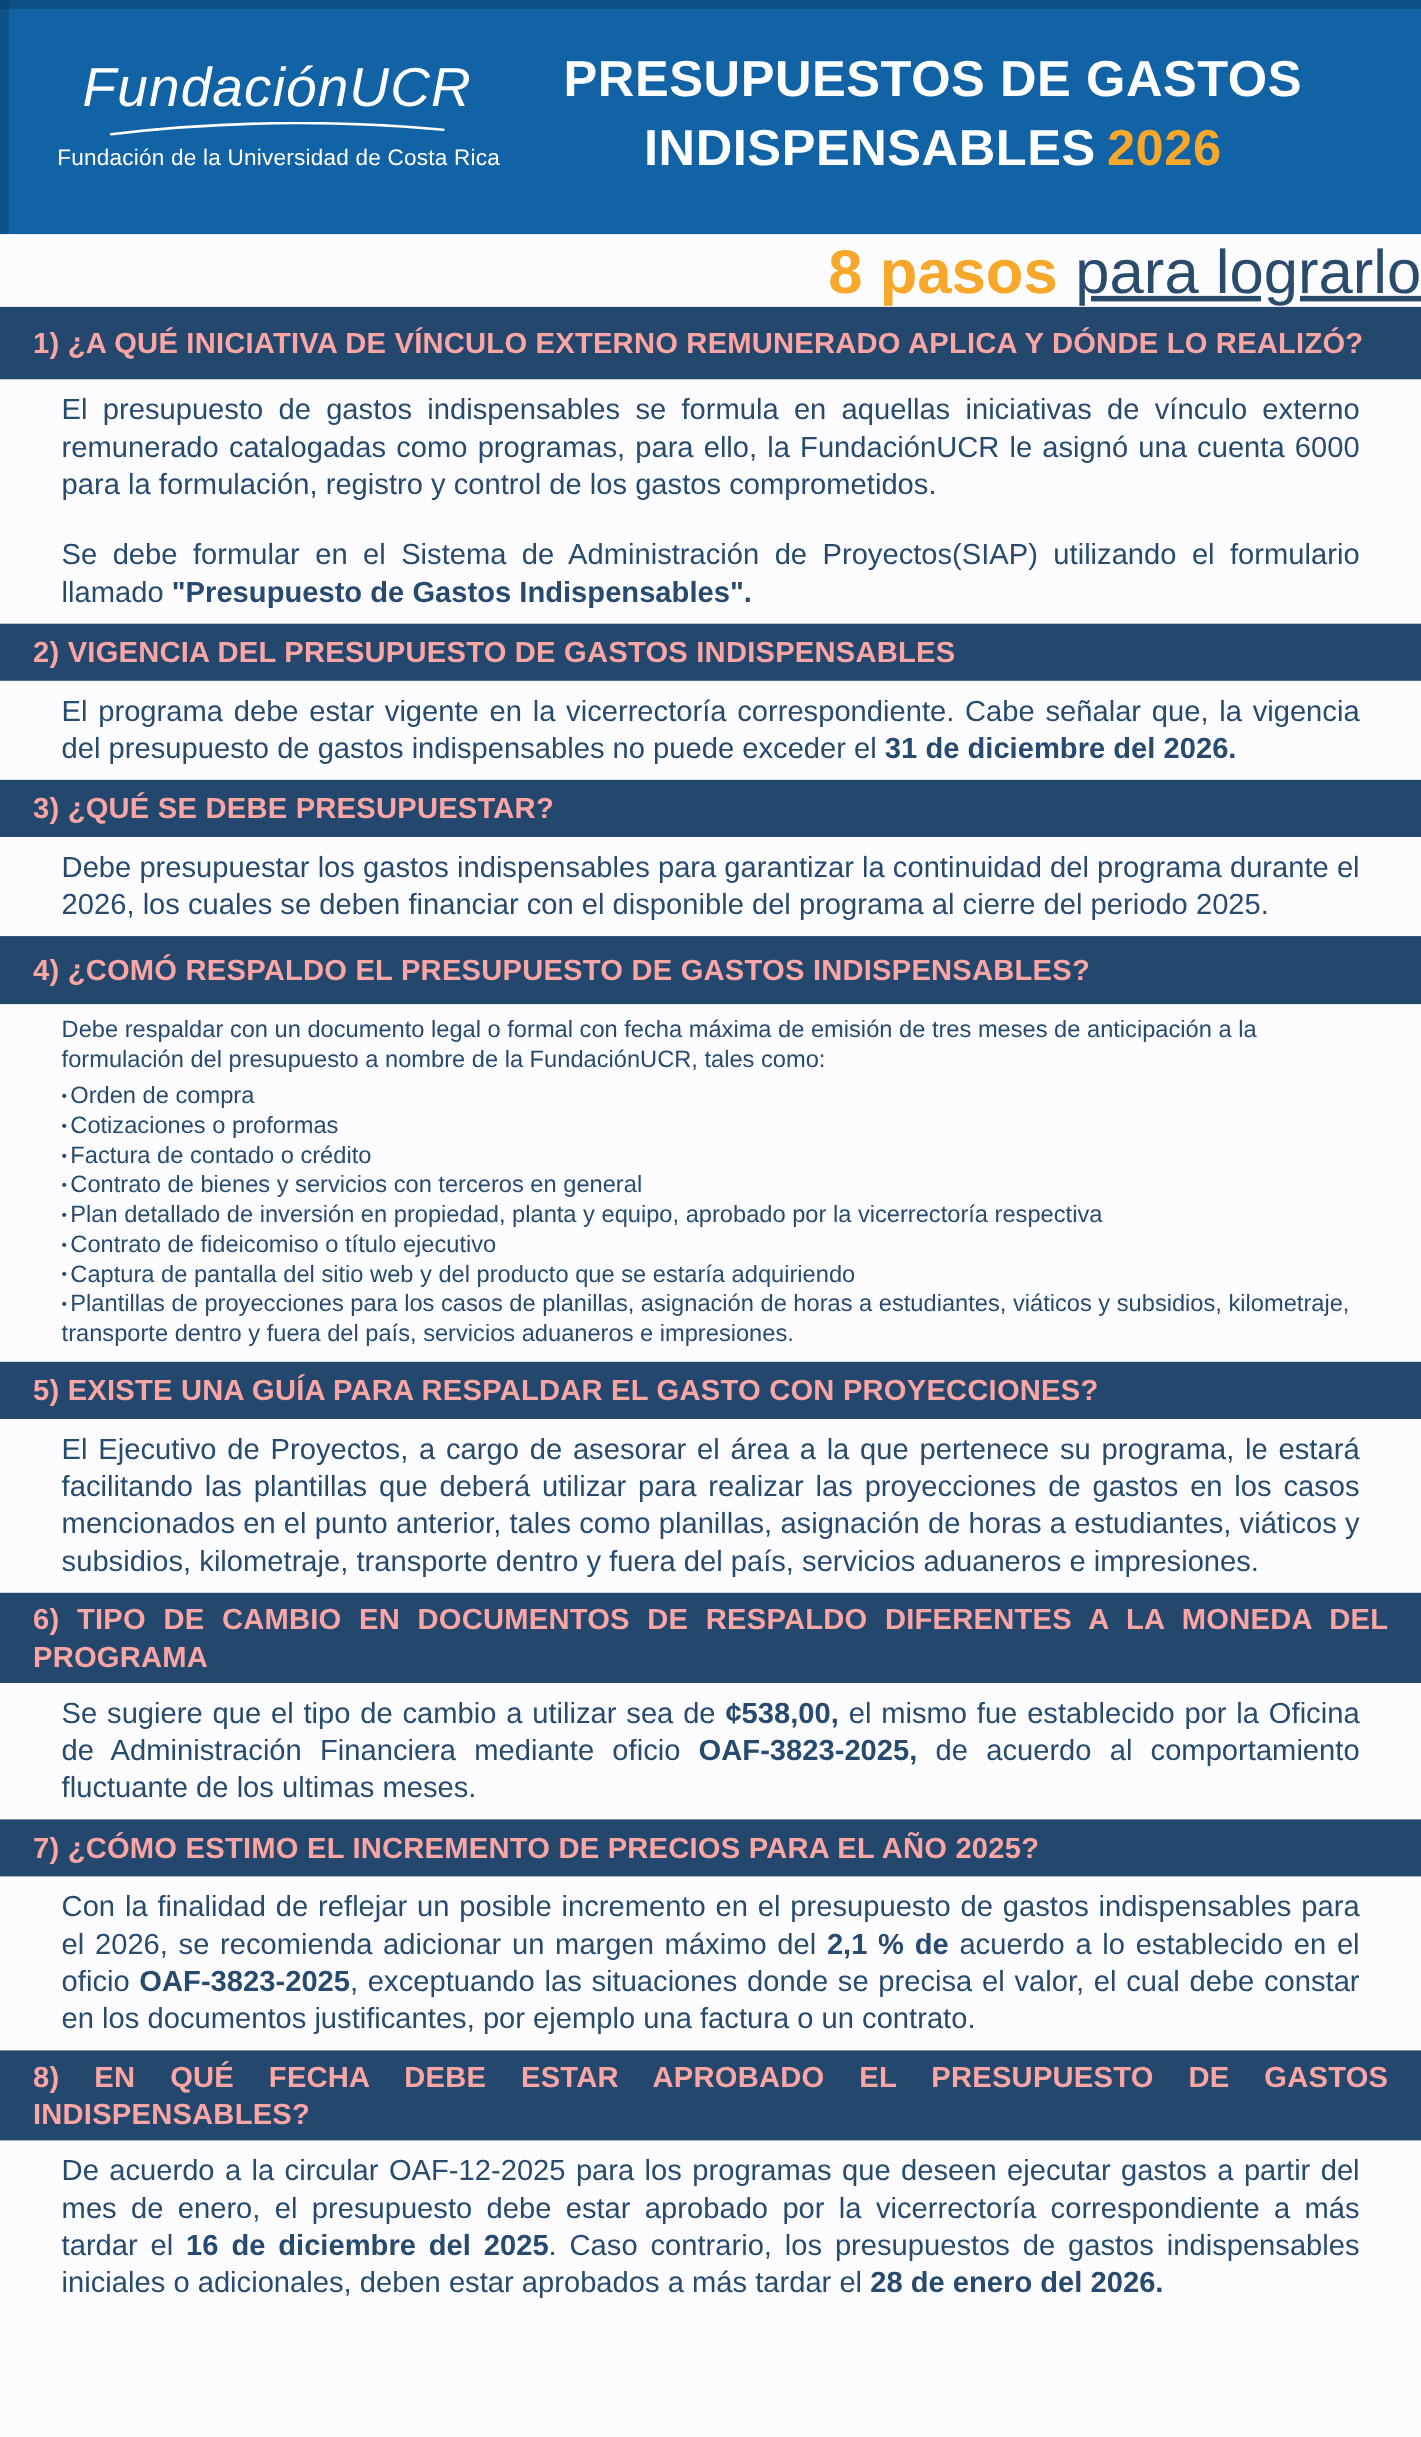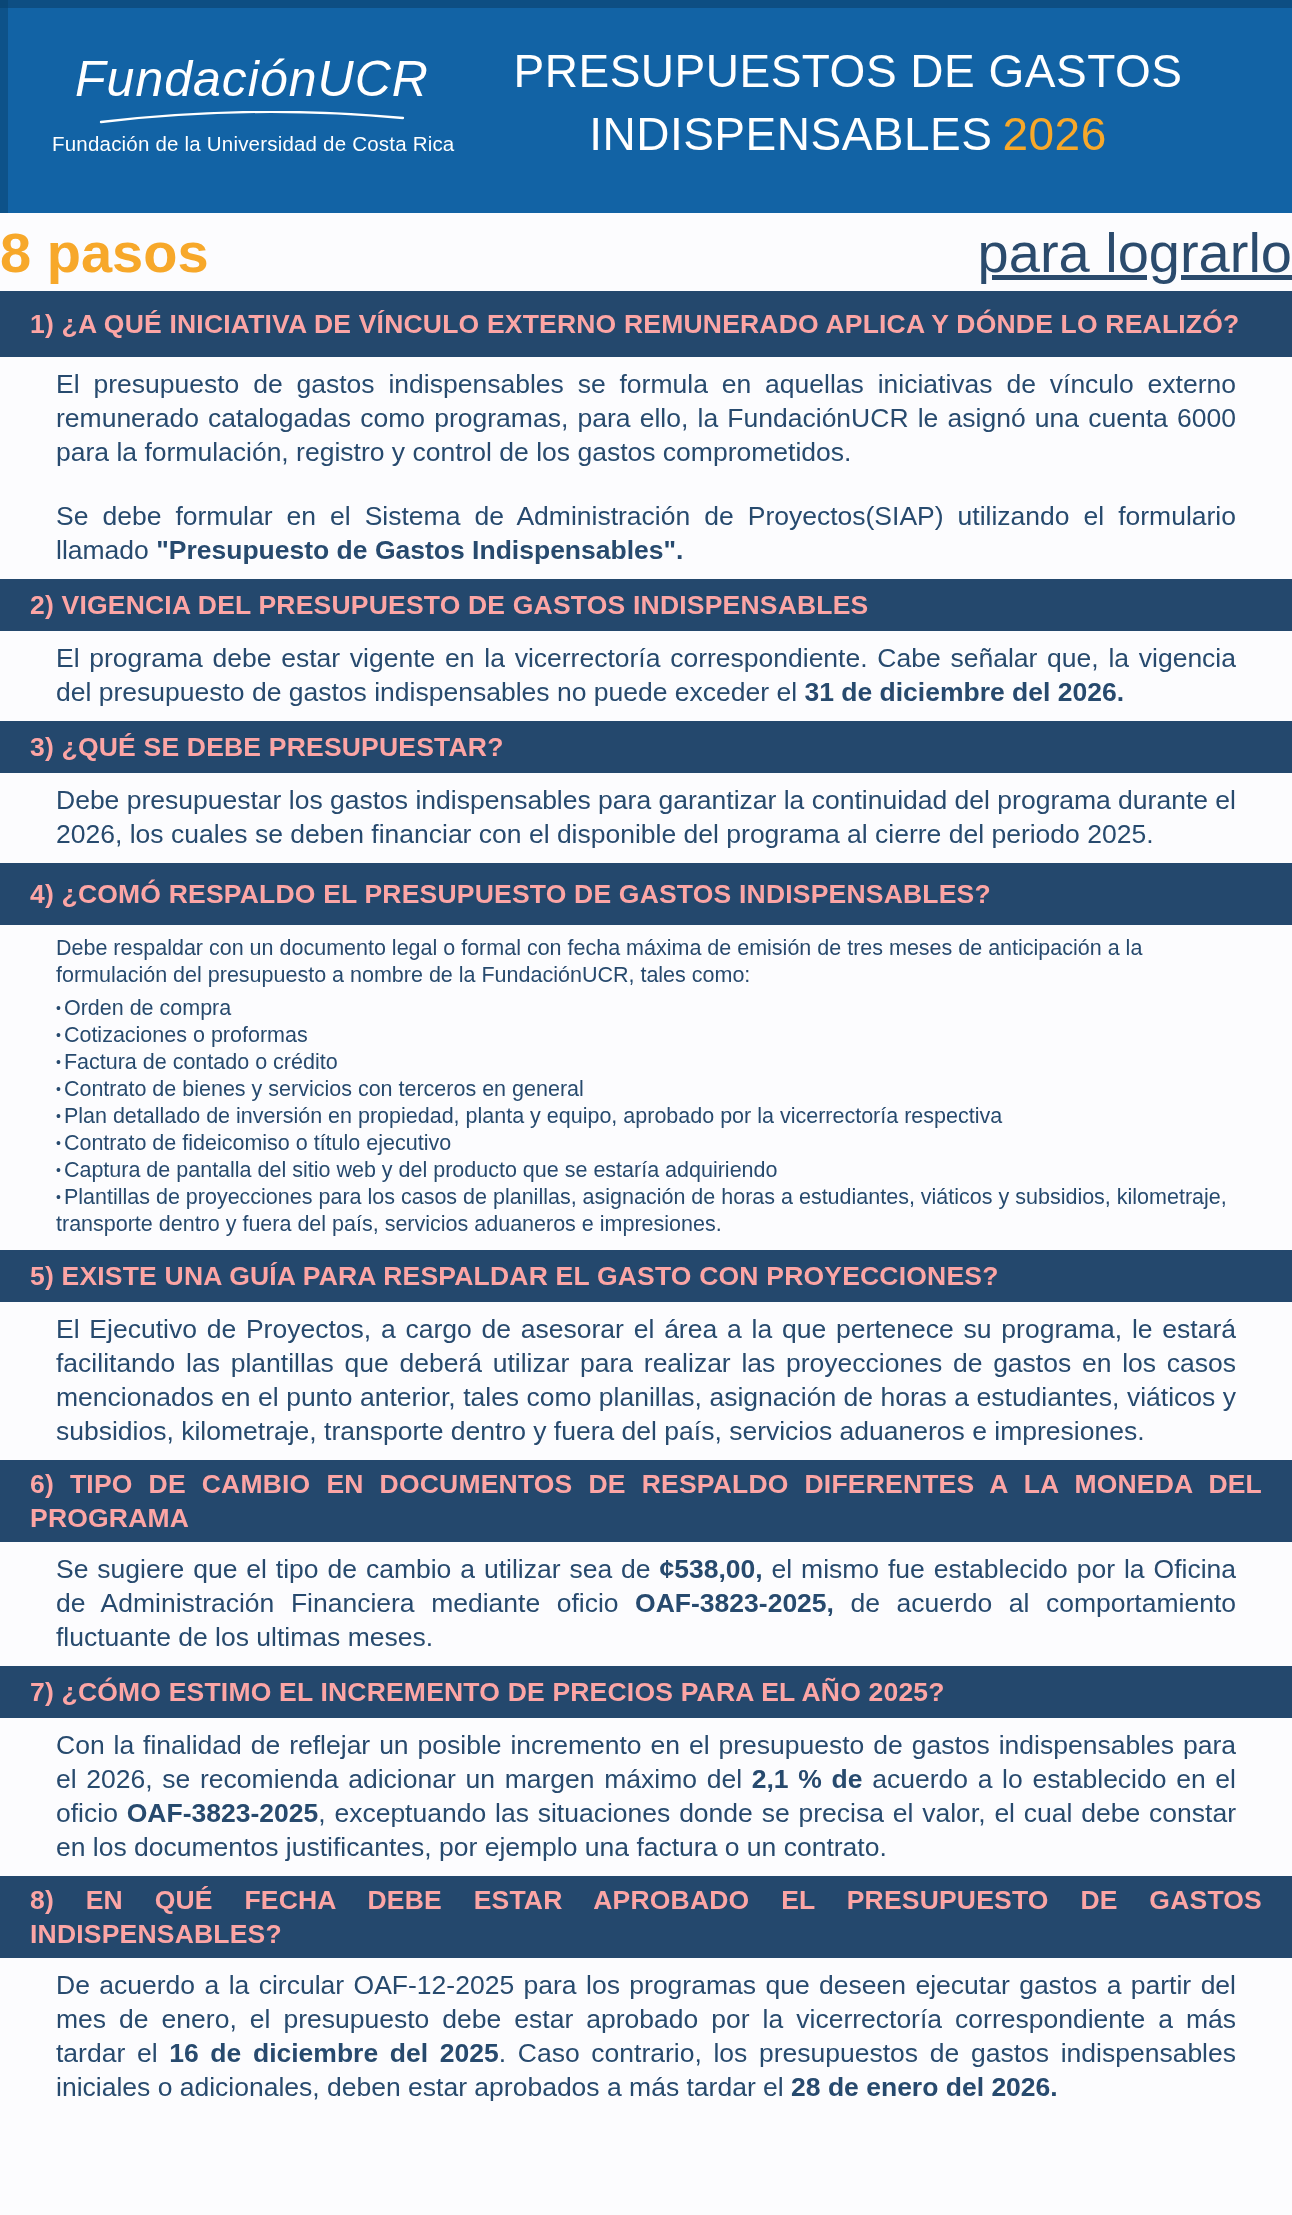--- a/index.html
+++ b/index.html
@@ -18,27 +18,27 @@
     box-shadow: inset 0 8px 0 rgba(9,62,104,.55), inset 8px 0 0 rgba(9,62,104,.45);
     display:flex; align-items:center;
     padding:8px 48px 16px 52px;
   }
   .logo { width:400px; color:#fff; text-align:center; flex:none; }
   .logo-name { font-size:50px; font-style:italic; letter-spacing:1px; white-space:nowrap; }
   .swoosh { display:block; margin:3px auto 7px; }
   .logo-tagline { font-size:20.5px; letter-spacing:0.2px; white-space:nowrap; }
   .title {
     flex:1; text-align:center; color:#fff;
-    font-weight:normal; font-size:46px; line-height:63px; letter-spacing:0.5px;
+    font-weight:bold; font-size:46px; line-height:63px; letter-spacing:0.5px;
   }
   .title .year { color:var(--accent-orange, #f7a82a); margin-left:10px; }
 
   
   .subtitle {
-    height:78px; display:flex; align-items:center; justify-content:space-between;
+    height:66px; display:flex; align-items:center; justify-content:flex-end;
     font-size:56px; background:#fcfcfe;
   }
   .subtitle-accent { color:var(--accent-orange, #f7a82a); font-weight:bold; margin-right:16px; }
   .subtitle-rest { color:#2b4b6d;text-decoration:underline; }
 
   
   .bar {
     background:var(--bar-navy, #24486d);
     color:#fca5a5;
     padding:9px 30px;

